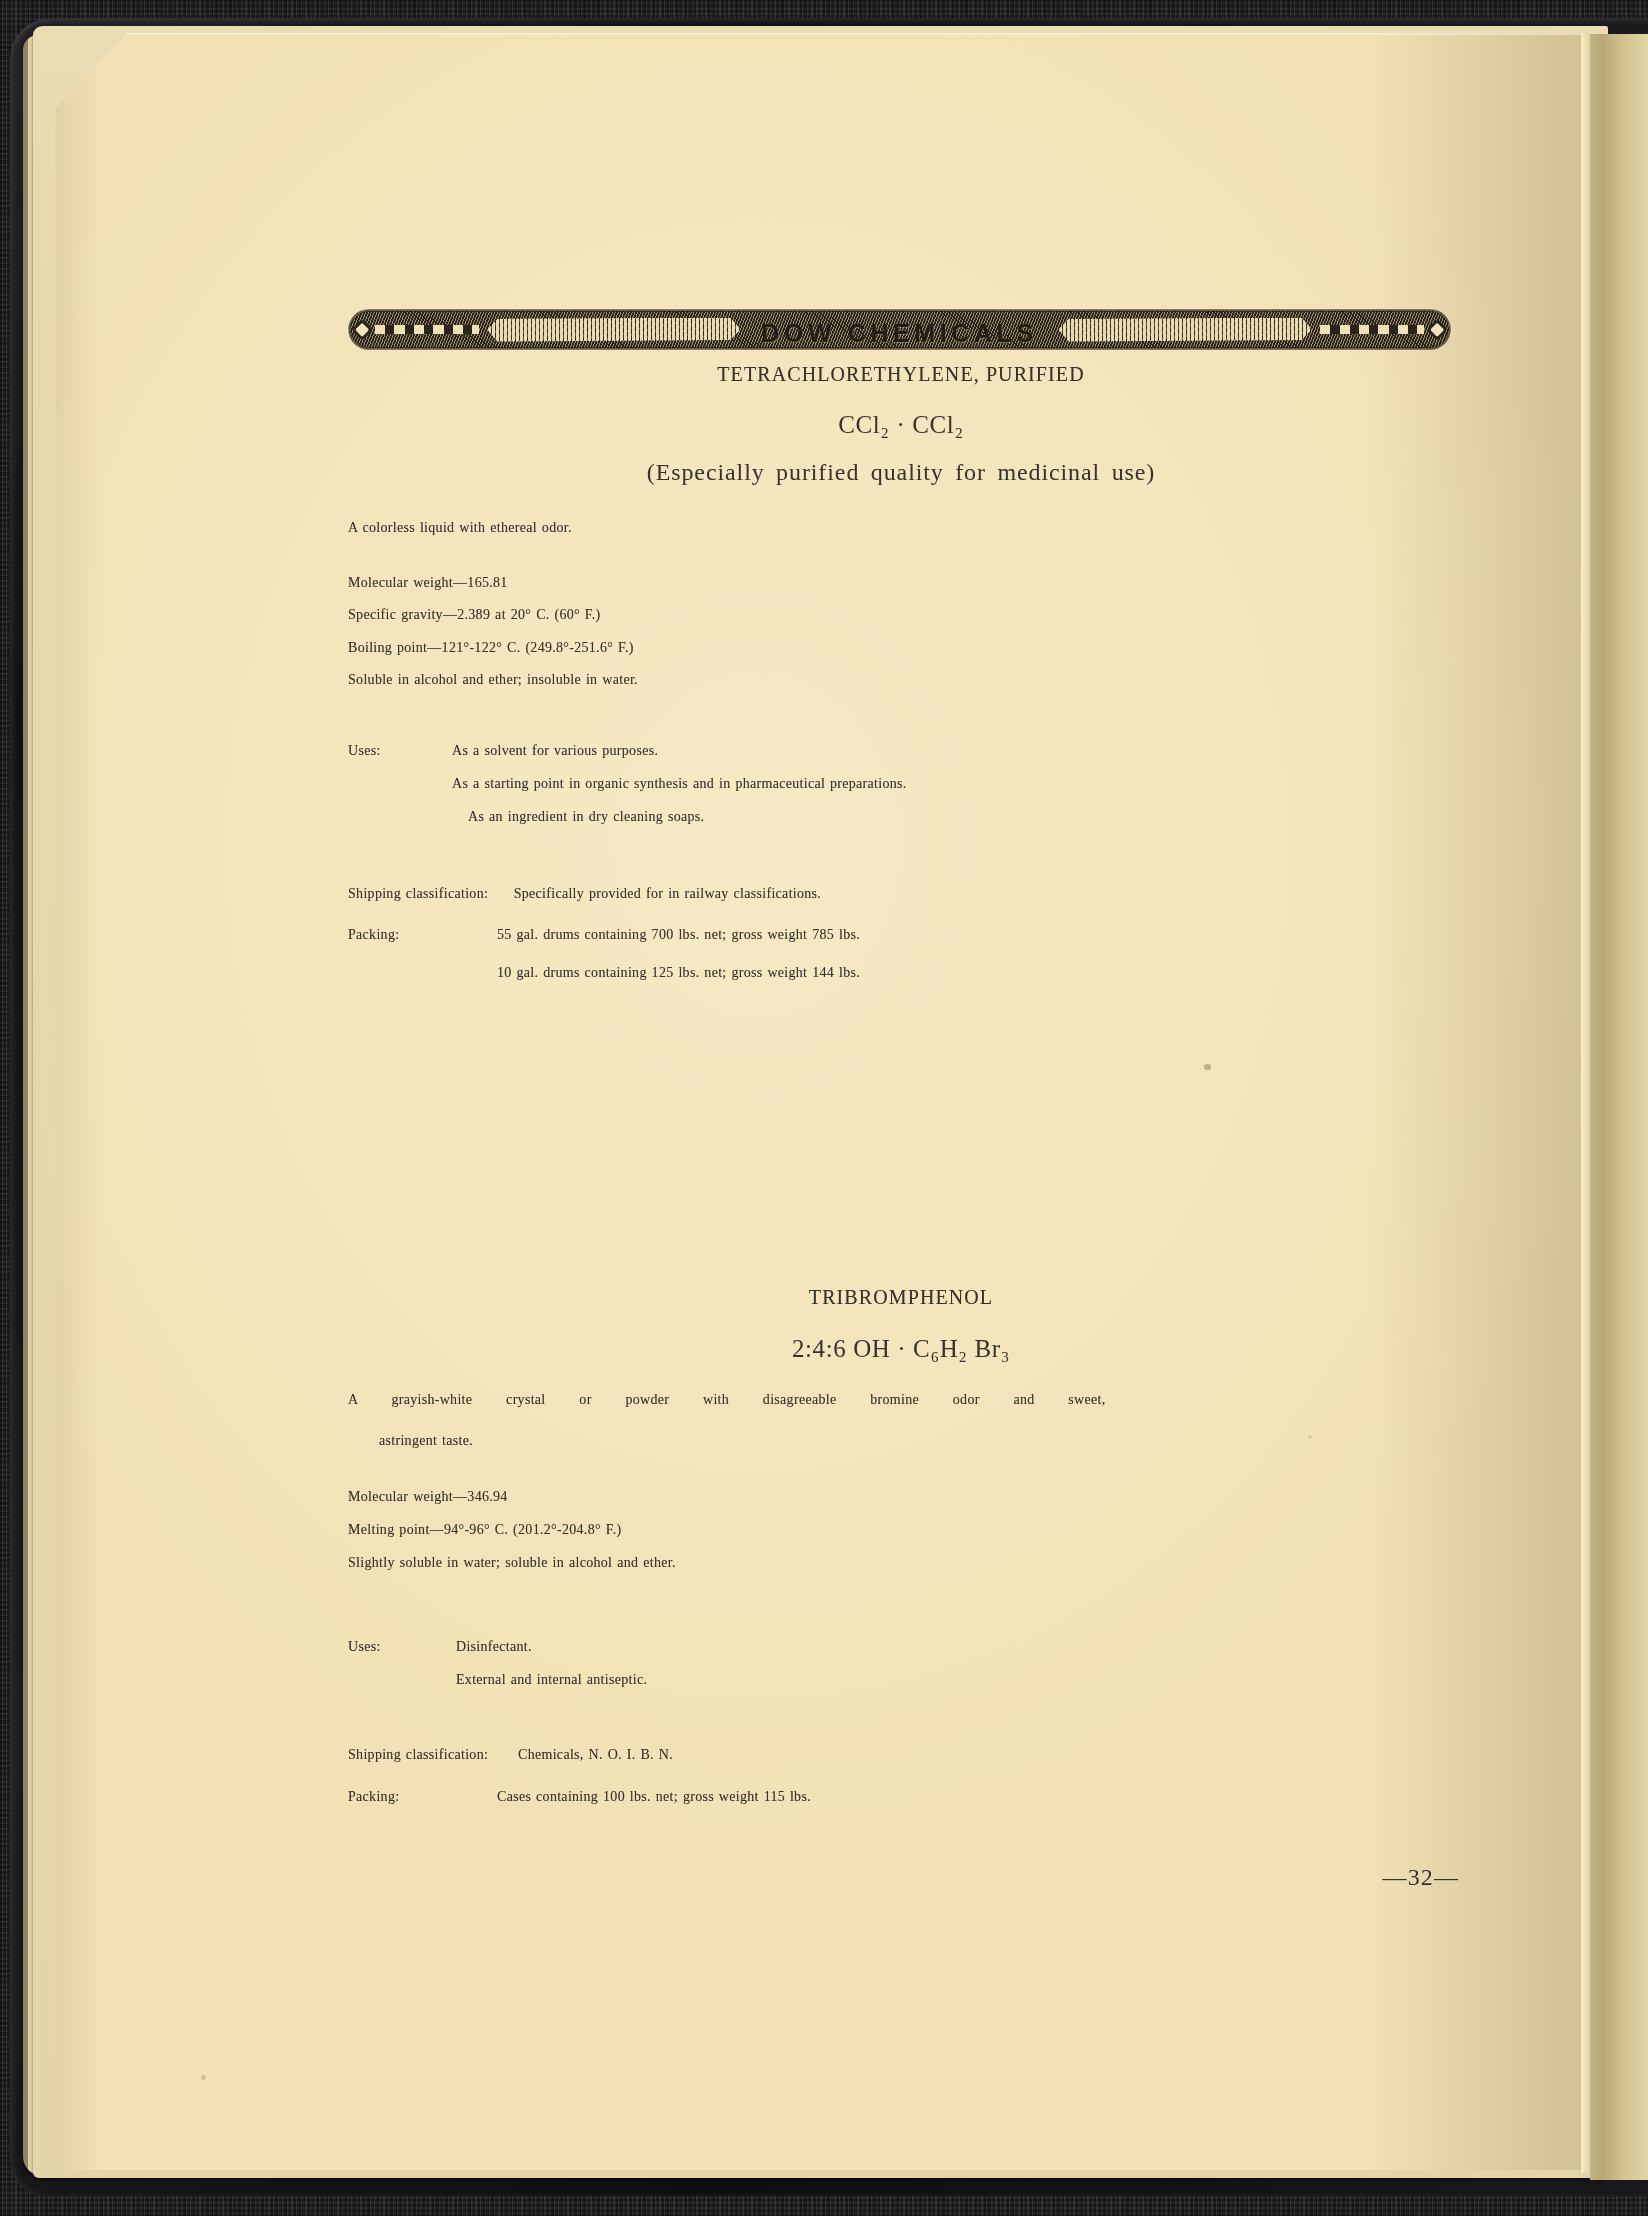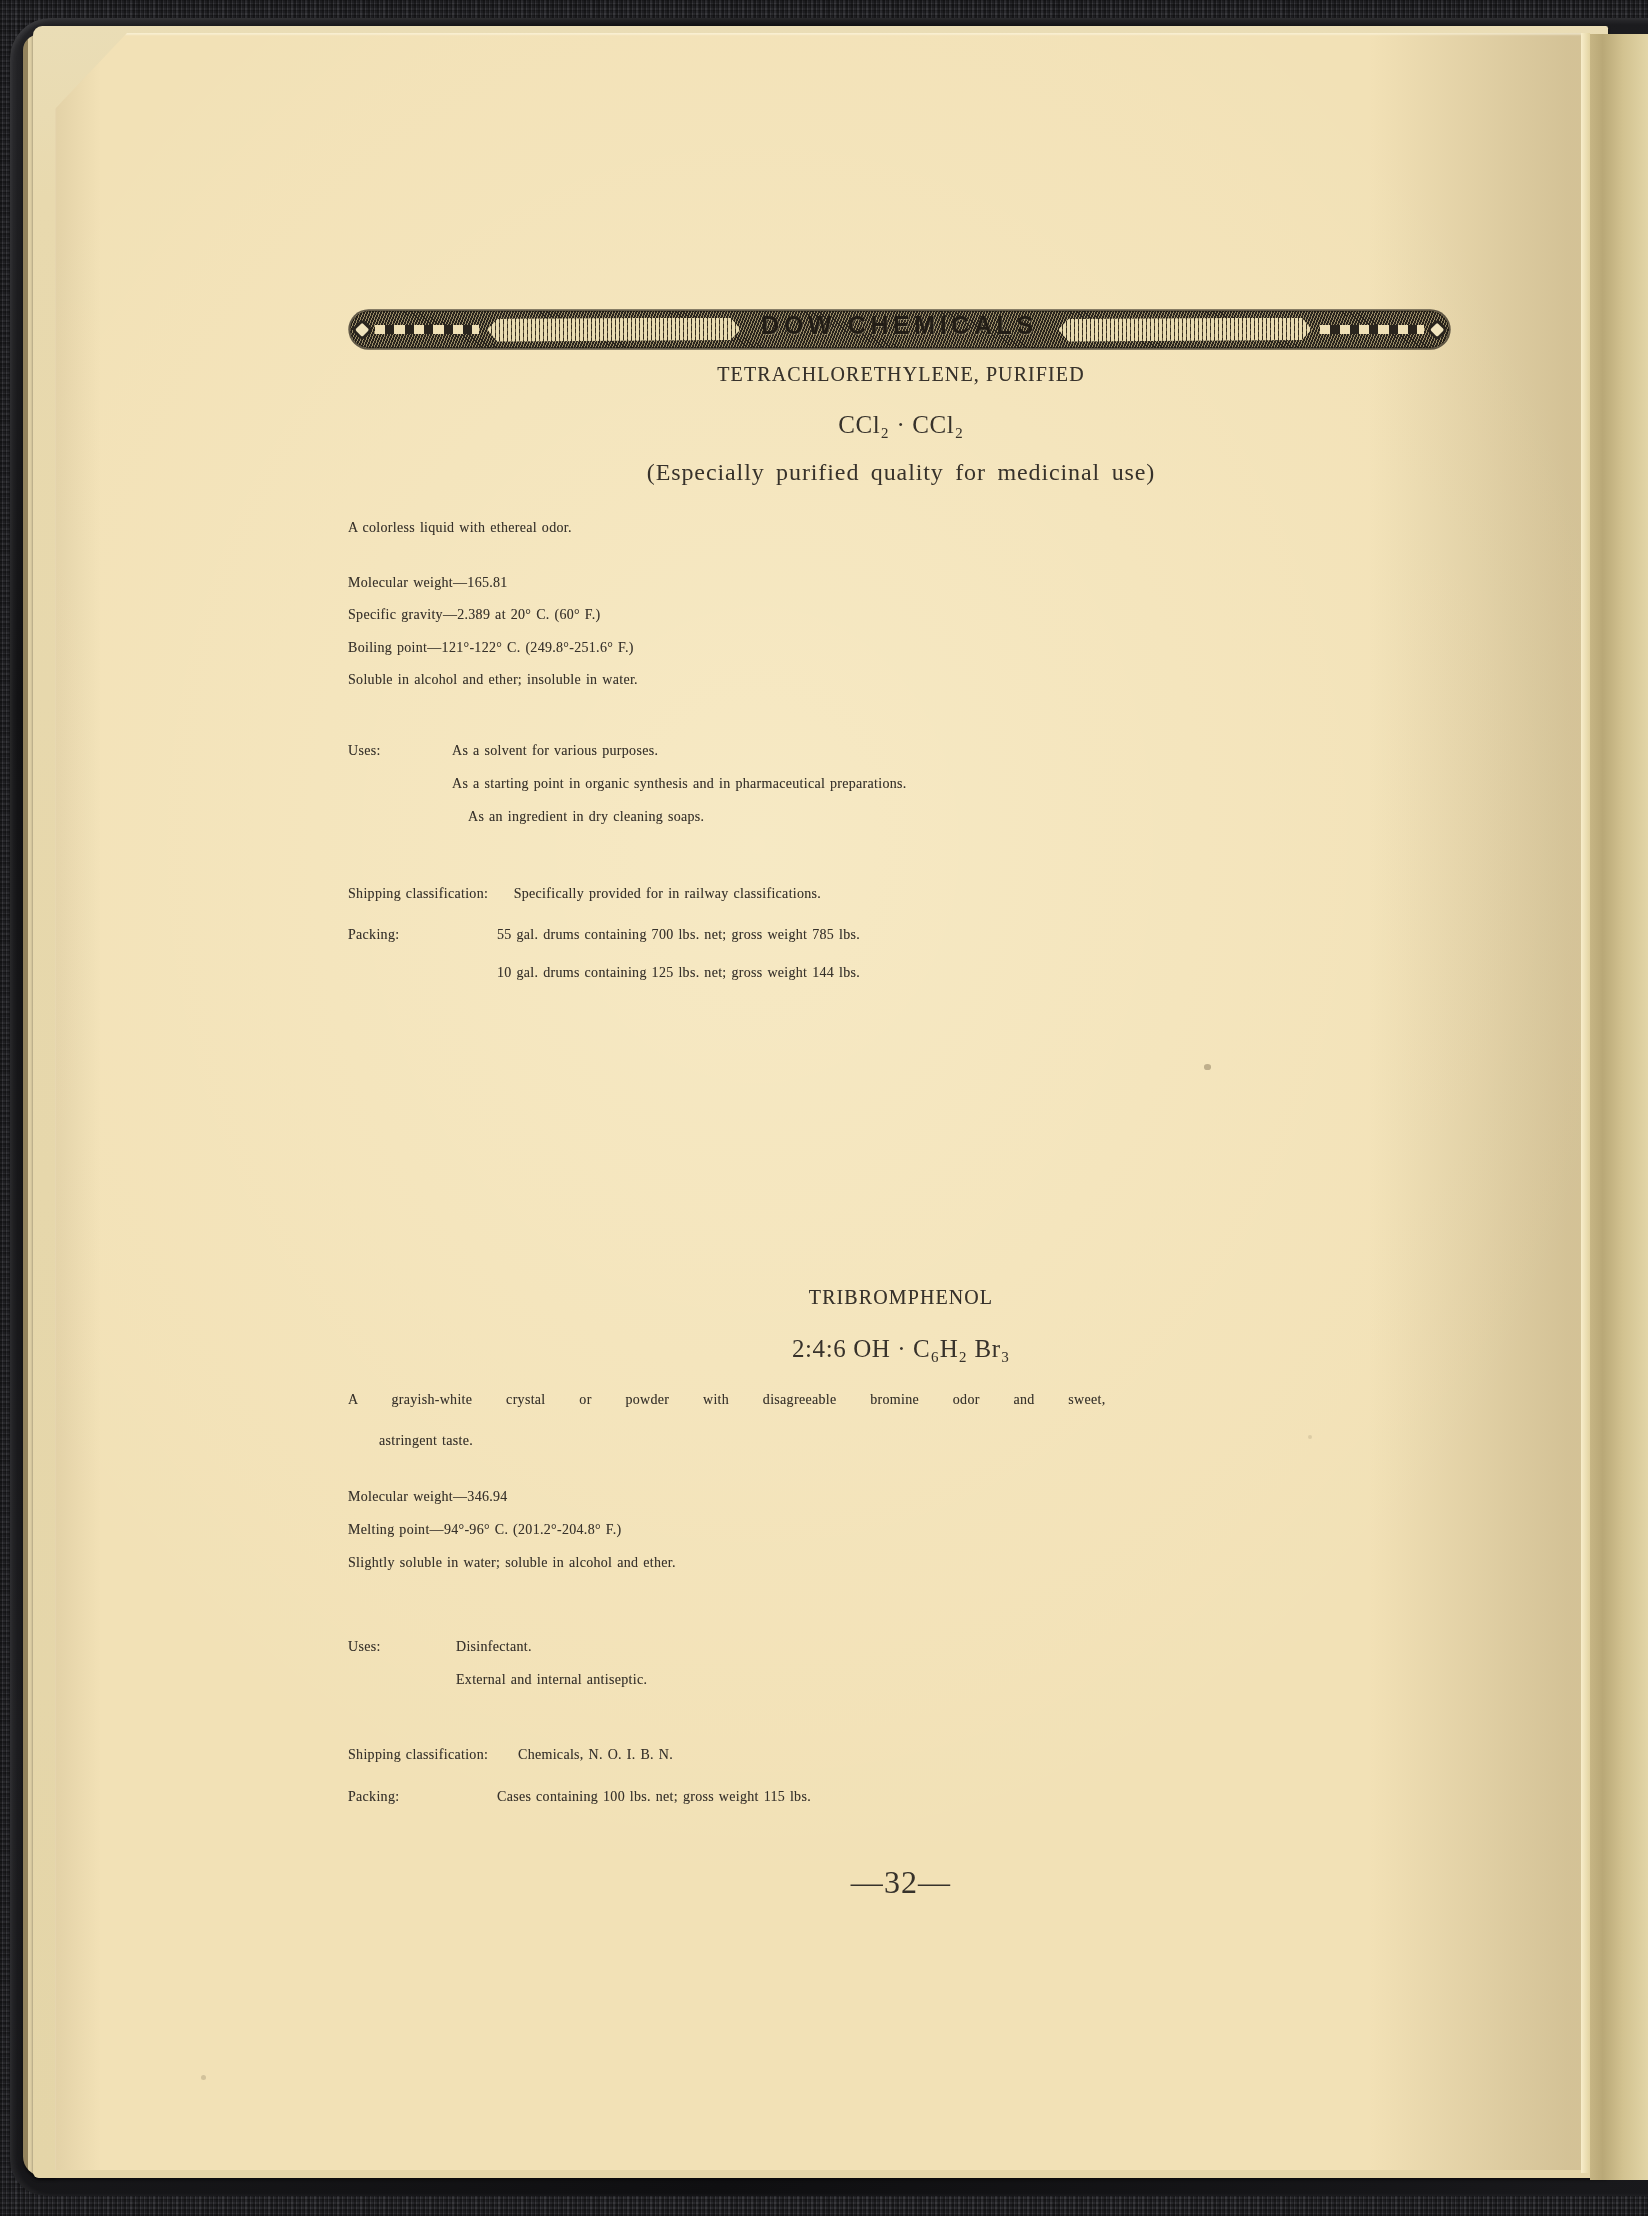--- a/index.html
+++ b/index.html
@@ -64,26 +64,26 @@
   
   .content{position:absolute;inset:0;}
   .centered{position:absolute;left:343px;width:1116px;text-align:center;}
   .line{position:absolute;font-size:14px;letter-spacing:0.3px;word-spacing:1.1px;white-space:nowrap;
     text-shadow:0 0 0.6px rgba(55,50,43,.35);}
   .title{font-size:20px;letter-spacing:1.1px;white-space:nowrap;text-shadow:0 0 0.6px rgba(55,50,43,.4);}
   .formula{font-family:Liberation Serif, serif;font-size:25px;letter-spacing:0.6px;}
   .subtitle{font-size:24px;letter-spacing:0.9px;word-spacing:4.6px;}
   .label{display:inline-block;margin-top:18px;}
   .justify-line{word-spacing:30px;white-space:nowrap;}
-  .pageno{font-size:32px;letter-spacing:1.1px;}
+  .pageno{font-size:24px;letter-spacing:1.1px;text-align:right;}
 
   
   .banner{
     position:absolute;left:350px;top:311px;width:1099px;height:37px;
-    display:flex;align-items:flex-start;
+    display:flex;align-items:flex-end;
     background:repeating-linear-gradient(112deg, var(--banner-dark) 0 1.7px, #9b8d68 1.7px 2.6px);
     border-radius:19.5px;box-shadow:0 0 0 1.7px rgba(20,16,10,.65), inset 0 0 0 1.1px rgba(20,16,10,.5);
   }
   .bend{position:relative;width:23px;height:100%;flex:0 0 auto;}
   .bend::after{content:"";position:absolute;top:50%;width:10.3px;height:10.3px;background:#f1e4bd;
     transform:translateY(-50%) rotate(45deg);border-radius:1.7px;box-shadow:0 0 0 2.9px var(--banner-dark);}
   .bend.left::after{left:6.9px;}
   .bend.right::after{right:6.9px;}
   .bdash{align-self:center;height:8.6px;width:104px;flex:0 0 auto;margin:0 2.3px;
     background:repeating-linear-gradient(90deg,#efe0b6 0 10.3px,var(--banner-dark) 10.3px 19.5px);}

